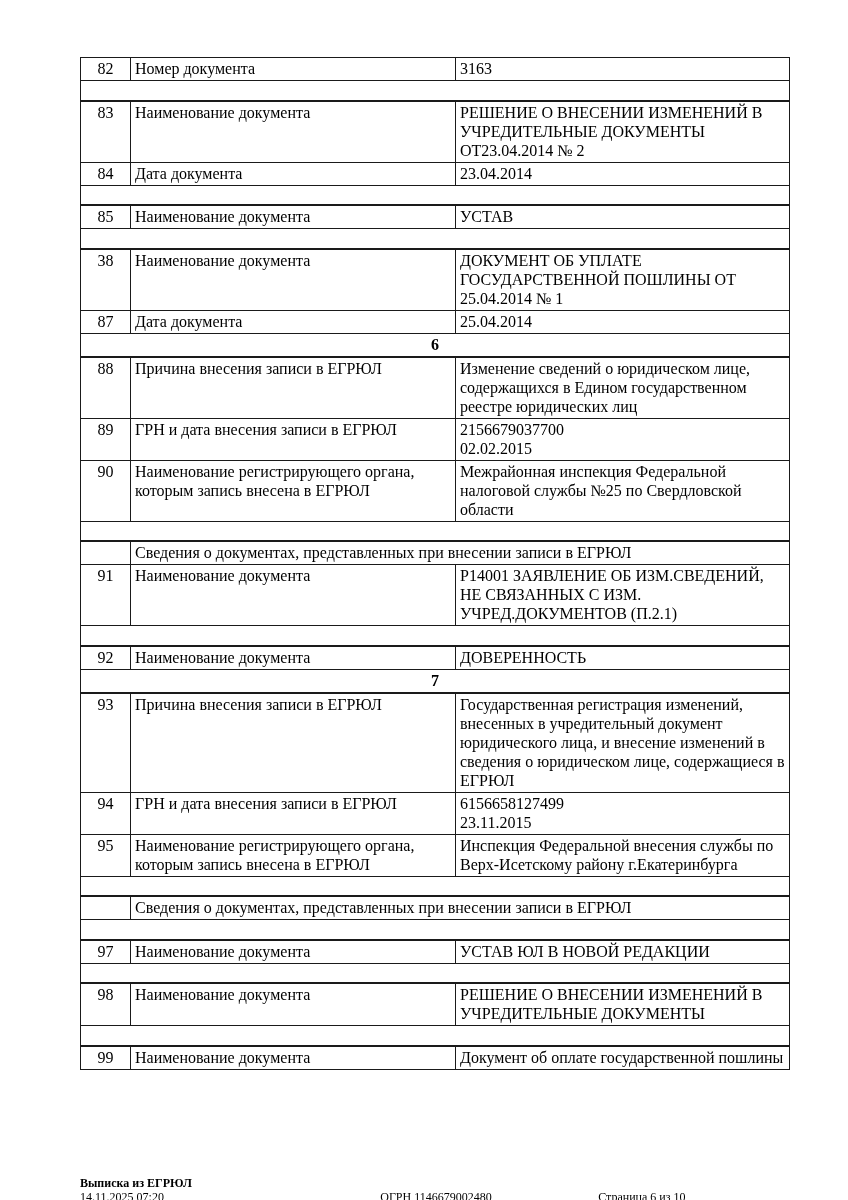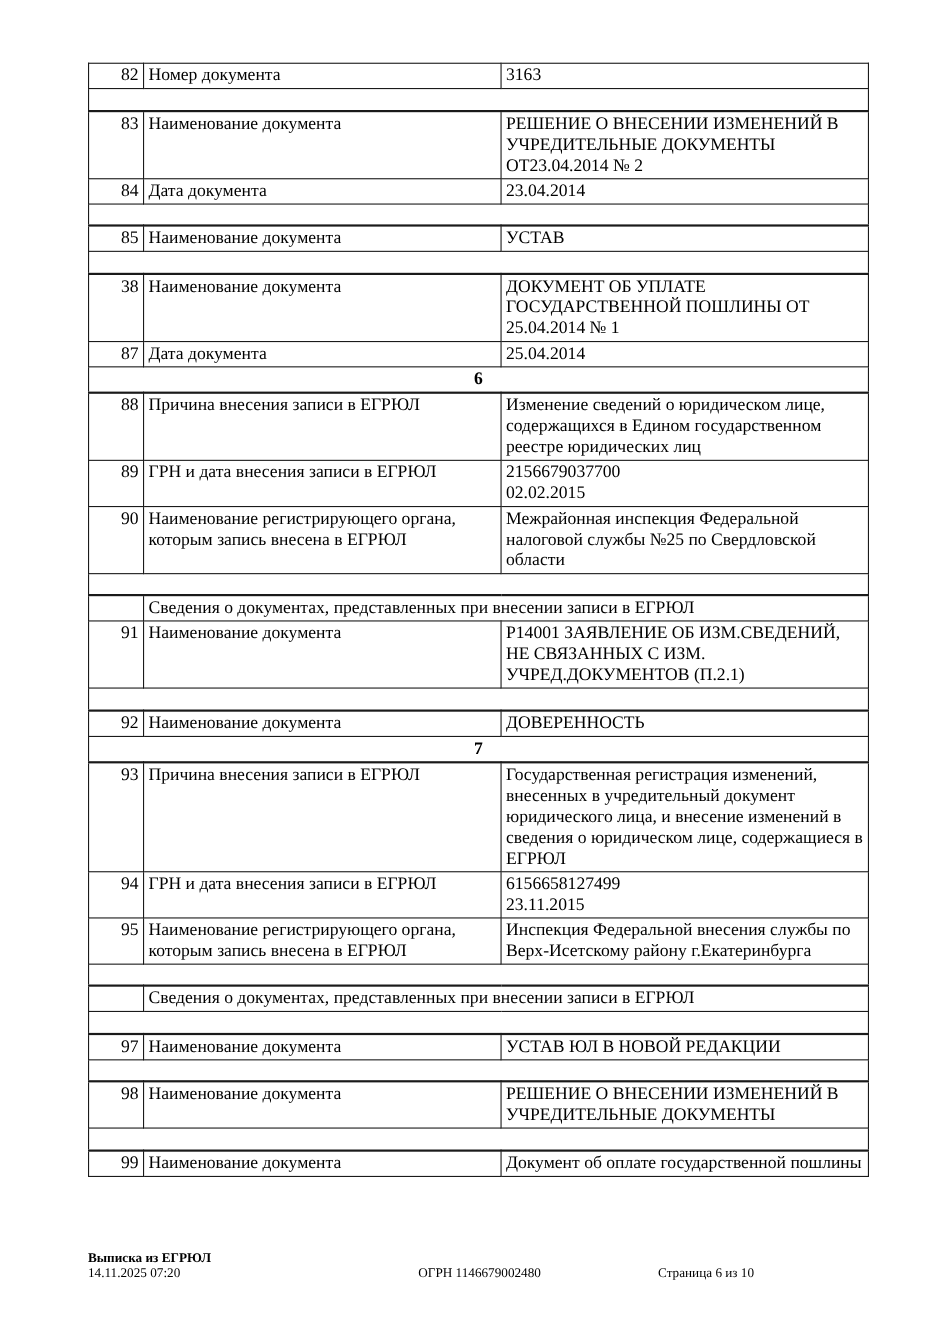--- a/index.html
+++ b/index.html
@@ -21,21 +21,21 @@
     table-layout: fixed;
   }
   table.doc-table td {
     border: 1px solid #1a1a1a;
     vertical-align: top;
     font-size: 16px;
     line-height: 19px;
     padding: 1px 4px 2px 4px;
     overflow: hidden;
   }
-  td.c-num { text-align: right; padding-left: 0; padding-right: 0; }
+  td.c-num { text-align: center; padding-left: 0; padding-right: 0; }
   td.c-value { white-space: pre-line; }
   tr.row-spacer td {
     height: 20px;
     border-bottom-width: 2px;
     padding: 0;
   }
   tr.row-section td {
     text-align: center;
     font-weight: bold;
     border-bottom-width: 2px;
@@ -44,21 +44,21 @@
 
   .footer {
     position: absolute;
     left: 80px; top: 1136px;
     width: 712px;
     display: grid;
     grid-template-columns: 1fr auto 1fr;
     font-size: 12px;
     line-height: 14px;
   }
-  .f-title { font-weight: bold; }
+  .f-title { font-weight: bold; margin-top: 40px; }
   .f-center { align-self: end; text-align: right; }
   .f-right { align-self: end; text-align: center; }
 </style>
 </head>
 <body>
 
 <div class="page">
 
   <table class="doc-table">
     <colgroup>

